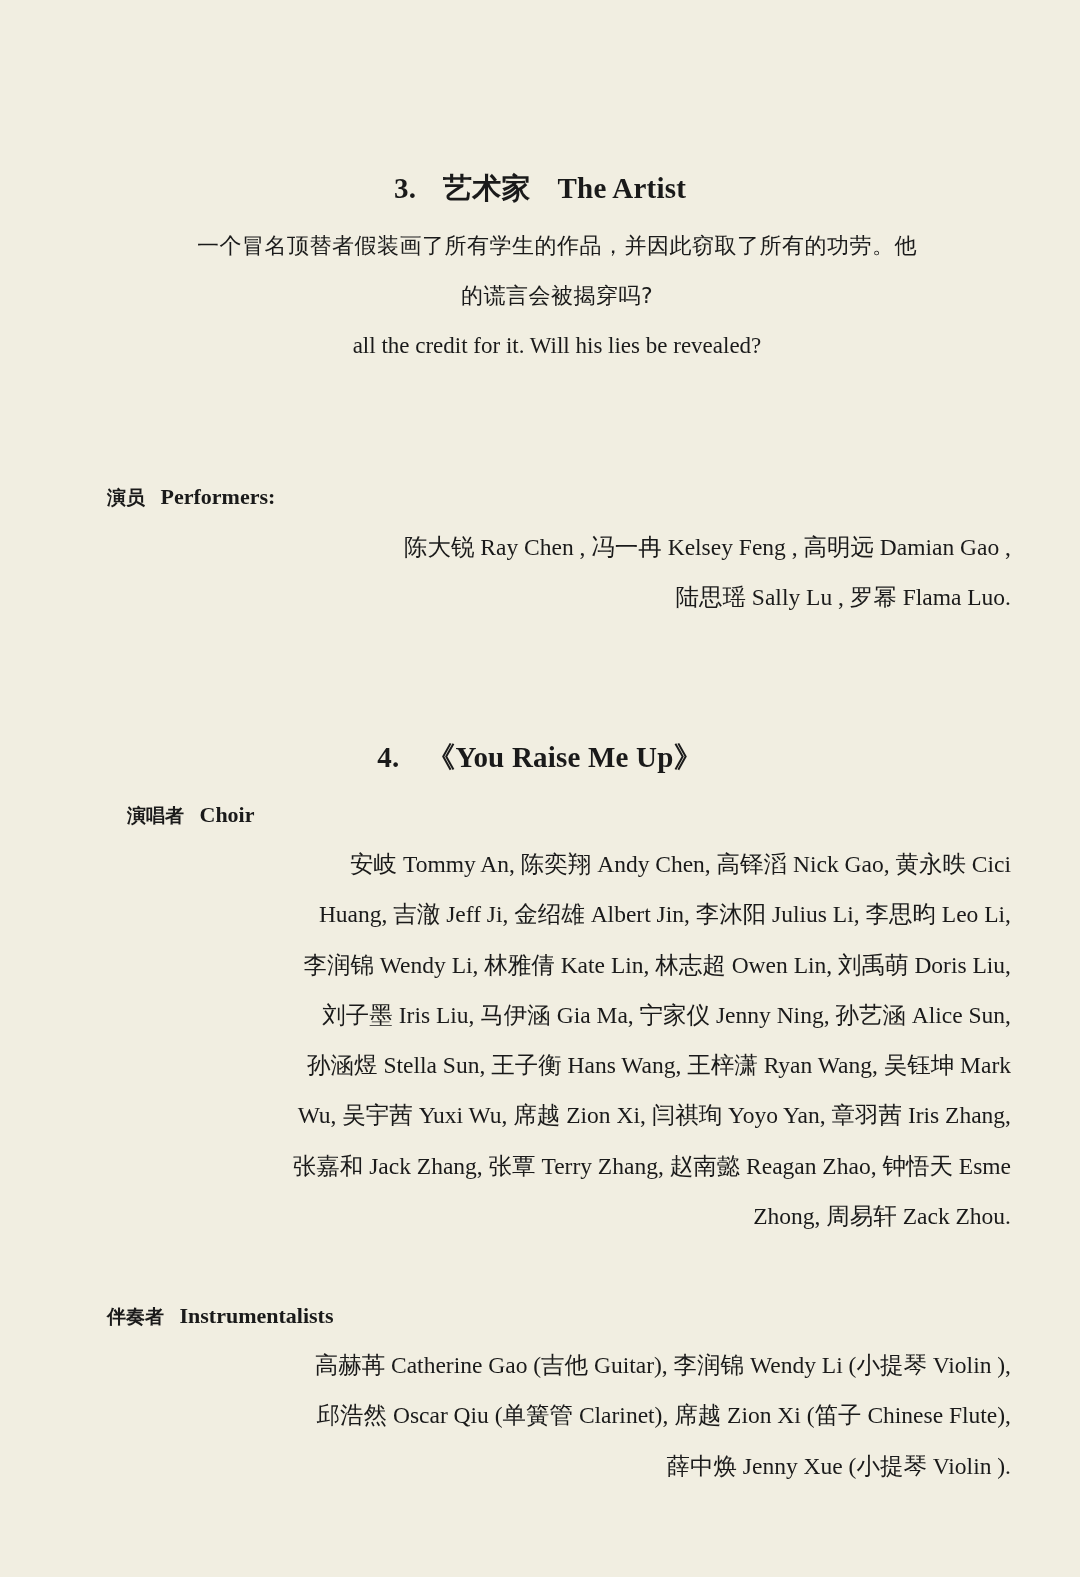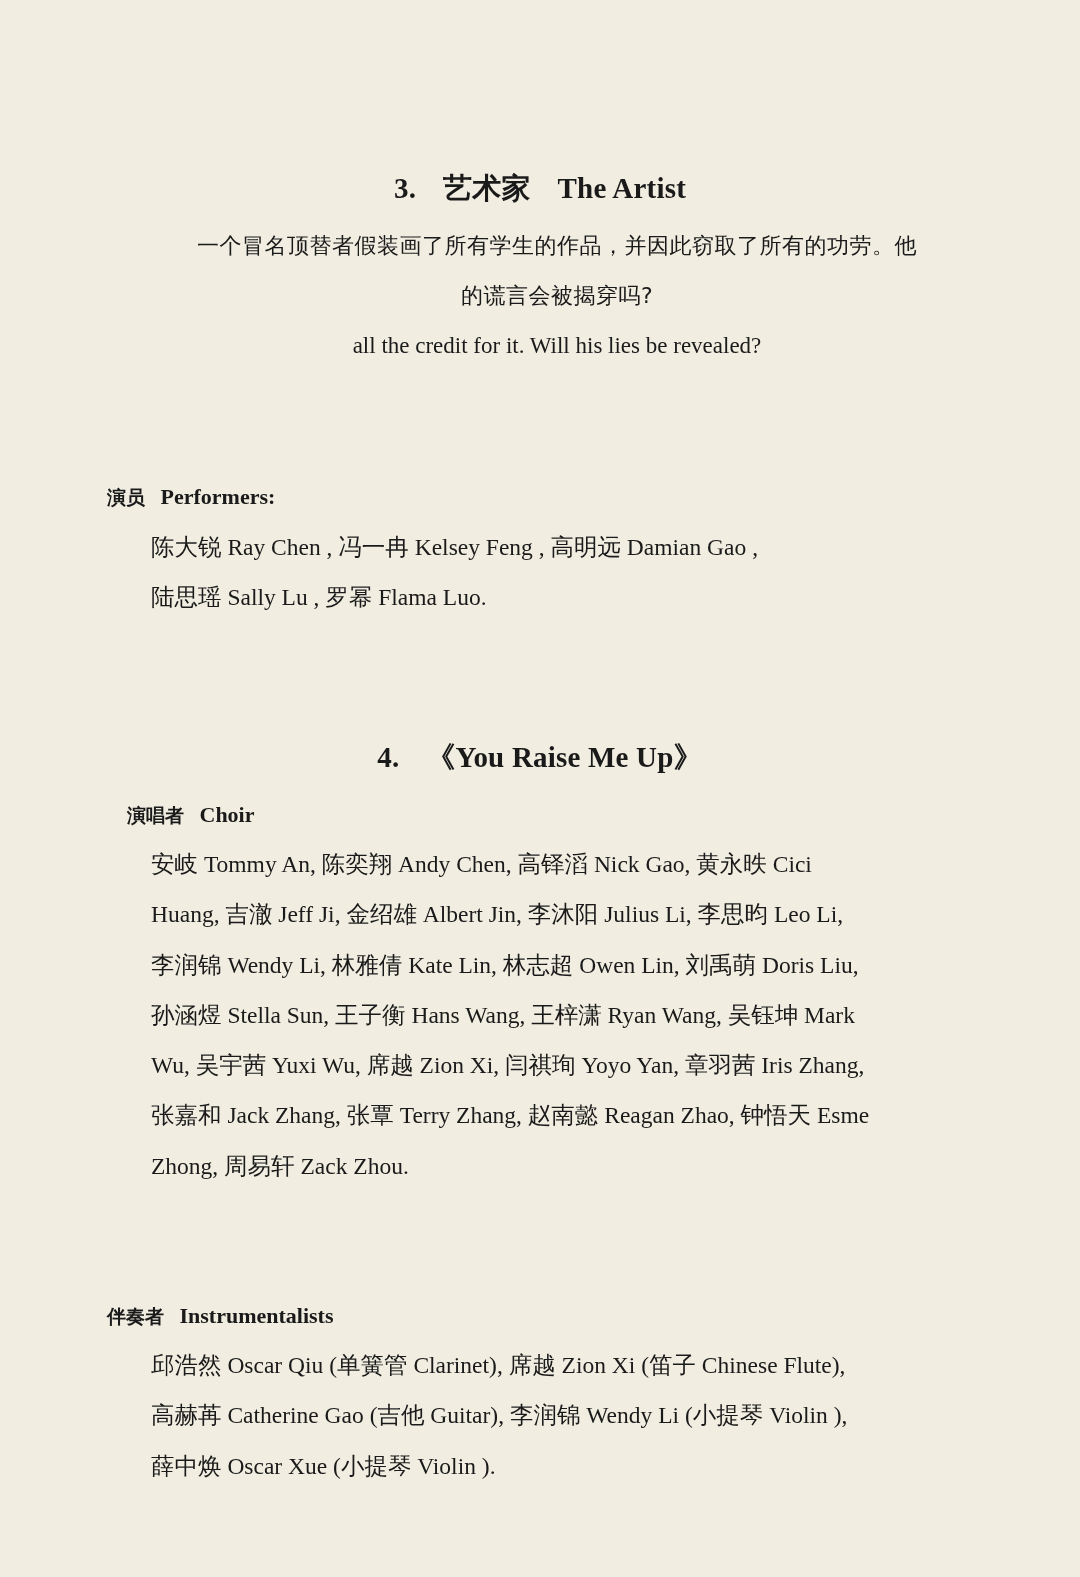--- a/index.html
+++ b/index.html
@@ -53,21 +53,21 @@
       line-height: 30px;
     }
     .label .cn { font-size: 19px; margin-right: 10px; }
     .names {
       position: absolute;
       left: 151px;
       width: 860px;
       font-size: 23.5px;
       line-height: 50.3px;
     }
-    .names .line { display: block; white-space: nowrap; }
+    .names .line { display: block; white-space: nowrap; text-align: right; }
     .sp { display: inline-block; width: 12px; }
   </style>
 </head>
 <body>
 
 <div class="page">
 
   <div class="title" style="top:162px;">
     <span>3.</span>
     <span class="sp"></span>
@@ -100,30 +100,31 @@
 
   <div class="label" style="top:792px;margin-left:20px;">
     <span class="cn">演唱者</span>
     <span>Choir</span>
   </div>
 
   <div class="names" style="top:831px;">
     <span class="line">安岐  Tommy An,  陈奕翔  Andy Chen,  高铎滔  Nick Gao,  黄永昳  Cici</span>
     <span class="line">Huang,  吉澈  Jeff Ji,  金绍雄  Albert Jin,  李沐阳  Julius Li,  李思昀  Leo Li,</span>
     <span class="line">李润锦  Wendy Li,  林雅倩  Kate Lin,  林志超  Owen Lin,  刘禹萌  Doris Liu,</span>
+    <span class="line">刘子墨  Iris Liu,  马伊涵  Gia Ma,  宁家仪  Jenny Ning,  孙艺涵  Alice Sun,</span>
     <span class="line">孙涵煜  Stella Sun,  王子衡  Hans Wang,  王梓潇  Ryan Wang,  吴钰坤  Mark</span>
     <span class="line">Wu,  吴宇茜  Yuxi Wu,  席越  Zion Xi,  闫祺珣  Yoyo Yan,  章羽茜  Iris Zhang,</span>
     <span class="line">张嘉和  Jack Zhang,  张覃  Terry Zhang,  赵南懿  Reagan Zhao,  钟悟天  Esme</span>
     <span class="line">Zhong,  周易轩  Zack Zhou.</span>
   </div>
 
   <div class="label" style="top:1293px;">
     <span class="cn">伴奏者</span>
     <span>Instrumentalists</span>
   </div>
 
   <div class="names" style="top:1332px;">
+    <span class="line">高赫苒  Catherine Gao (吉他  Guitar),  李润锦  Wendy Li (小提琴  Violin ),</span>
     <span class="line">邱浩然  Oscar Qiu (单簧管  Clarinet),  席越  Zion Xi (笛子  Chinese Flute),</span>
-    <span class="line">高赫苒  Catherine Gao (吉他  Guitar),  李润锦  Wendy Li (小提琴  Violin ),</span>
-    <span class="line">薛中焕  Oscar Xue (小提琴  Violin ).</span>
+    <span class="line">薛中焕  Jenny Xue (小提琴  Violin ).</span>
   </div>
 
 </div>
 
 </body></html>

